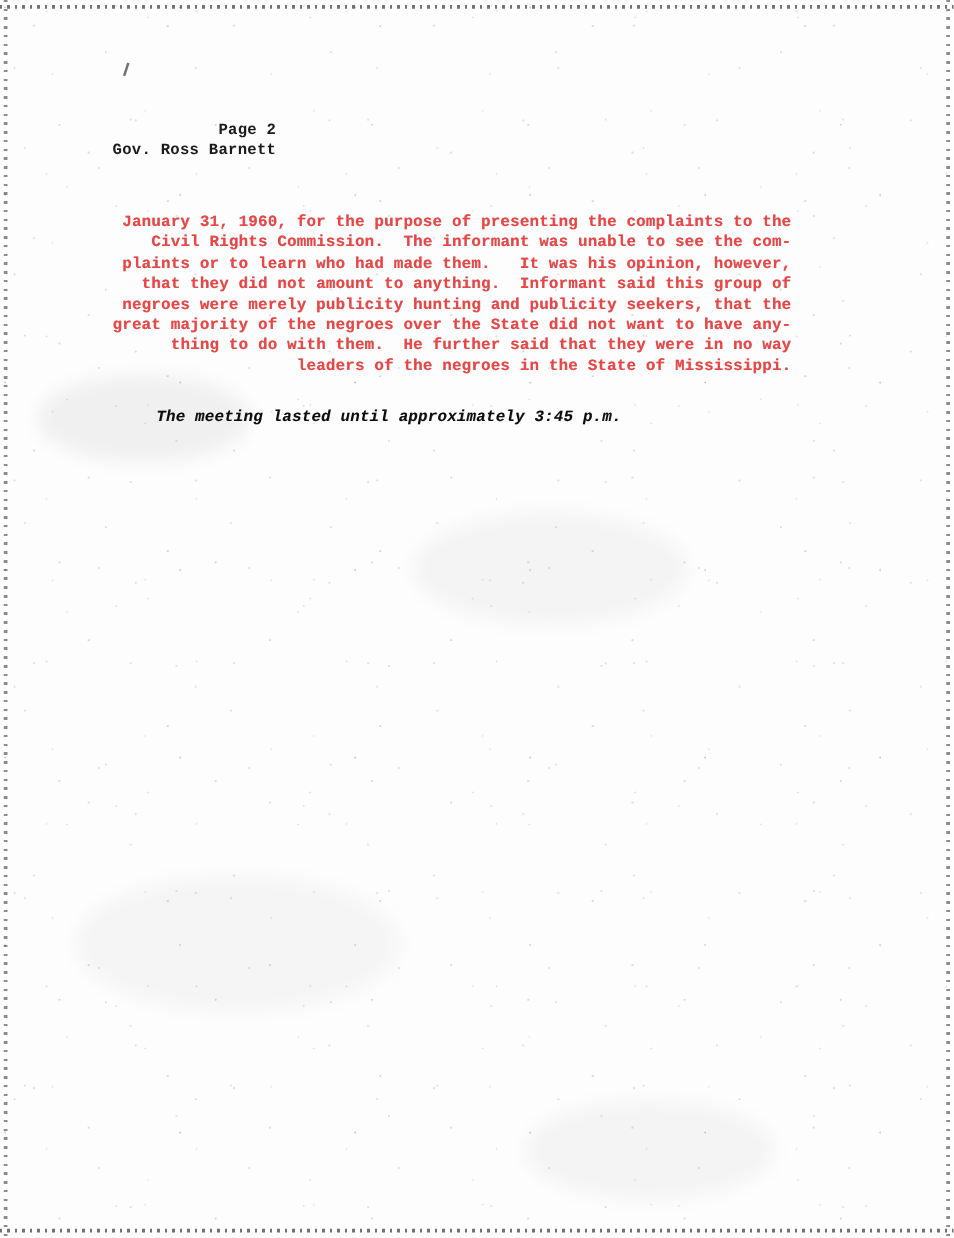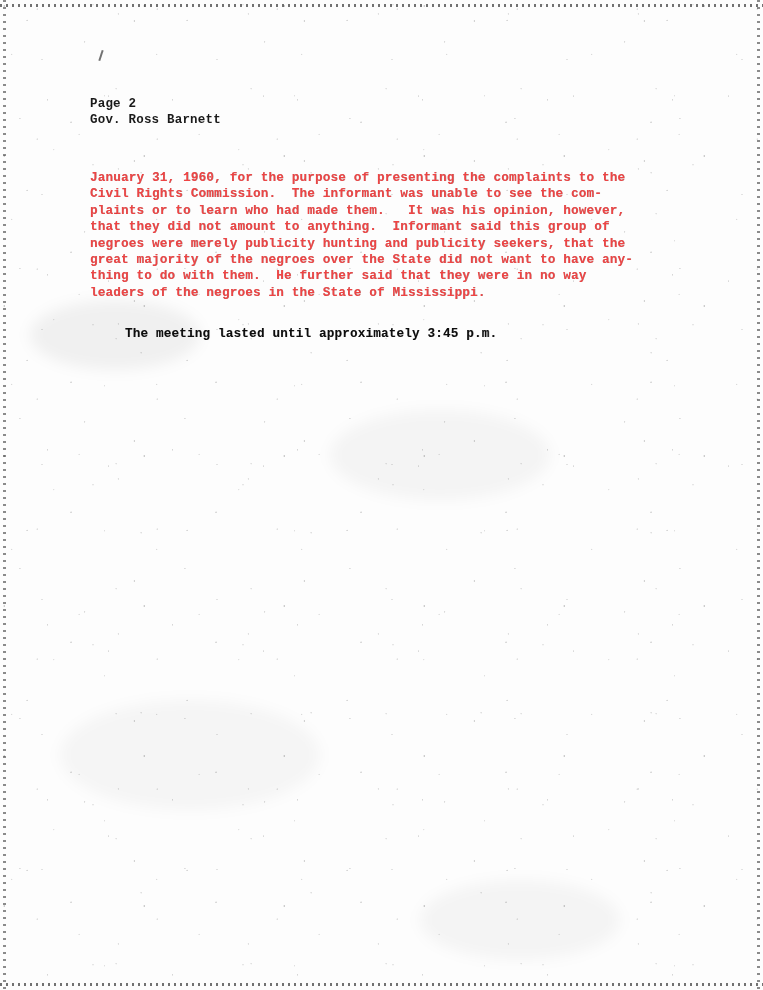--- a/index.html
+++ b/index.html
@@ -73,20 +73,21 @@
   }
   #edge-left { left: 3px; }
   #edge-right { right: 3px; }
 
   .doc-text {
     position: absolute;
     color: #111111;
     font-family: "Liberation Mono", monospace;
     white-space: pre;
     letter-spacing: 0.2px;
+    text-align: right;
   }
 
   #header-block {
     top: 96px;
     left: 90px;
     font-size: 12.5px;
     line-height: 16px;
     font-weight: 700;
     color: #1a1a1a;
   }
@@ -102,20 +103,21 @@
   }
 
   #closing-block {
     top: 326px;
     left: 125px;
     font-size: 12.6px;
     line-height: 16.4px;
     font-weight: 700;
     color: #0d0d0d;
     text-shadow: 0.3px 0 0 rgba(0,0,0,0.35);
+    font-style: italic;
   }
 
   
   #stray-mark {
     position: absolute;
     top: 50px;
     left: 100px;
     width: 2px;
     height: 11px;
     background: rgba(0,0,0,0.55);

